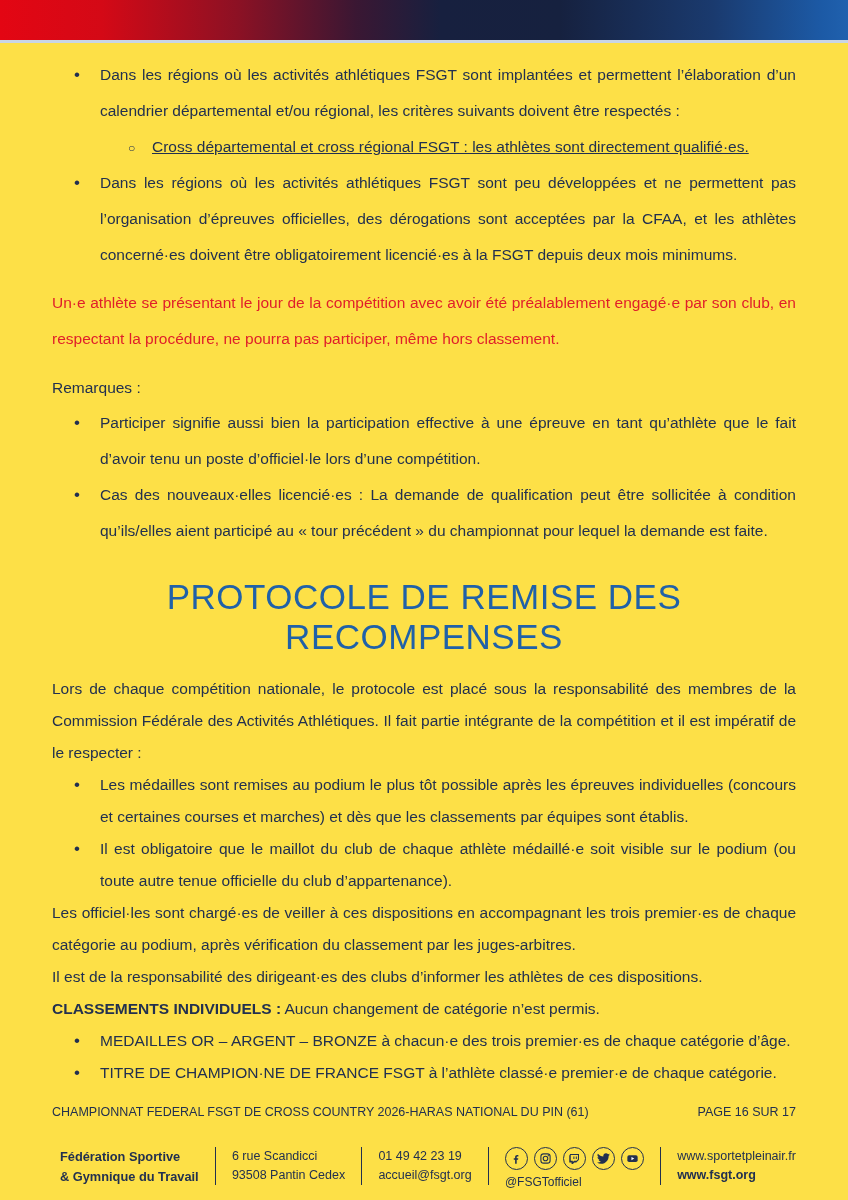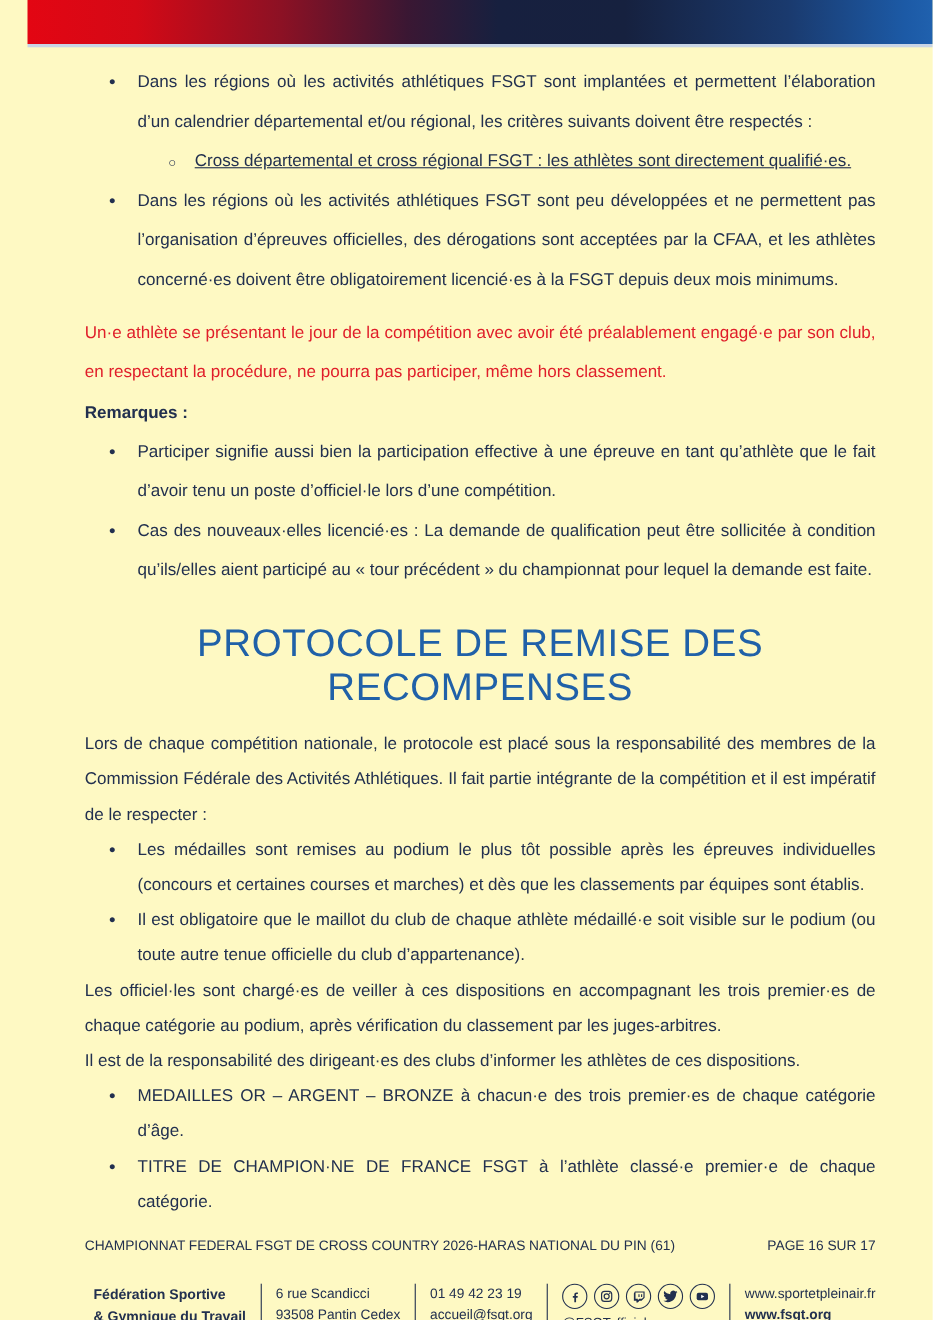--- a/index.html
+++ b/index.html
@@ -2,25 +2,24 @@
 <html lang="fr"><head>
 <meta charset="utf-8">
 <style>
   * { margin: 0; padding: 0; box-sizing: border-box; }
   html, body { background: #ffffff; }
   .page {
     position: relative;
     width: 848px;
     height: 1200px;
     margin: 0 auto;
-    background: #fef9c3;
+    background: #fde047;
     font-family: "Liberation Sans", "DejaVu Sans", sans-serif;
     color: #22304f;
     overflow: hidden;
-    padding-left: 25px;
   }
   
   .topbar {
     height: 40px;
     width: 100%;
     background: linear-gradient(90deg,
       #e30613 0%, #d40916 12%, #8c1124 28%, #3a1733 42%,
       #17203f 52%, #16213f 66%, #1a3a6e 84%, #1c5aa6 97%, #2061ae 100%);
   }
   .topbar-underline {
@@ -61,21 +60,21 @@
     left: 76px;
     top: 1px;
     font-size: 12px;
     color: #22304f;
   }
   .tight li { line-height: 32px !important; }
   .para { line-height: 36px; text-align: justify; }
   .para-tight { line-height: 32px; text-align: justify; }
   .warning { color: #e01e2a; margin-top: 12px; }
   .bold-label { font-weight: 700; }
-  .remarks-heading { font-weight: 700; line-height: 34px; margin-top: 2px; }
+  .remarks-heading { font-weight: 400; line-height: 34px; margin-top: 14px; }
   .section-title {
     text-align: center;
     color: #2061a8;
     font-size: 35px;
     font-weight: 500;
     letter-spacing: 0.5px;
     margin-top: 28px;
     margin-bottom: 16px;
     line-height: 40px;
   }
@@ -171,20 +170,23 @@
         <span>Les médailles sont remises au podium le plus tôt possible après les épreuves individuelles (concours et certaines courses et marches) et dès que les classements par équipes sont établis.</span>
       </li>
       <li>
         <span>Il est obligatoire que le maillot du club de chaque athlète médaillé·e soit visible sur le podium (ou toute autre tenue officielle du club d’appartenance).</span>
       </li>
     </ul>
 
     <p class="para-tight">Les officiel·les sont chargé·es de veiller à ces dispositions en accompagnant les trois premier·es de chaque catégorie au podium, après vérification du classement par les juges-arbitres.</p>
     <p class="para-tight">Il est de la responsabilité des dirigeant·es des clubs d’informer les athlètes de ces dispositions.</p>
 
+    <p class="para-tight">
+      <span class="bold-label">CLASSEMENTS INDIVIDUELS :</span><span> Aucun changement de catégorie n’est permis.</span>
+    </p>
 
     <ul class="lvl1 tight">
       <li>
         <span>MEDAILLES OR – ARGENT – BRONZE à chacun·e des trois premier·es de chaque catégorie d’âge.</span>
       </li>
       <li>
         <span>TITRE DE CHAMPION·NE DE FRANCE FSGT à l’athlète classé·e premier·e de chaque catégorie.</span>
       </li>
     </ul>
 

